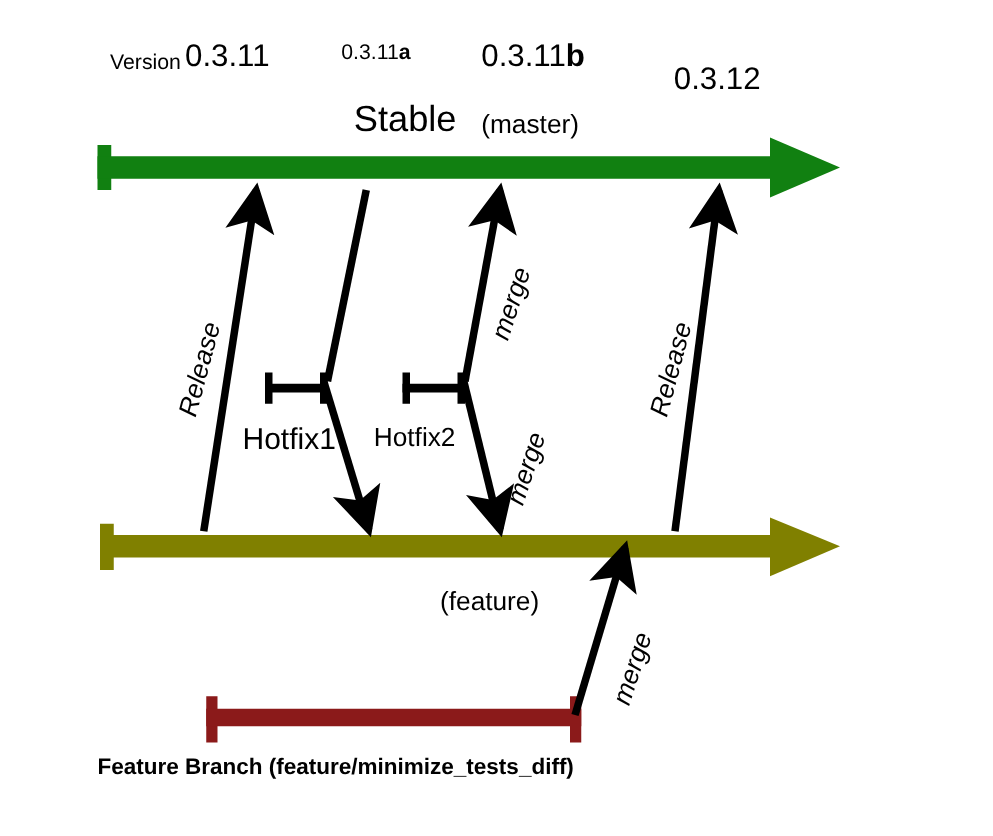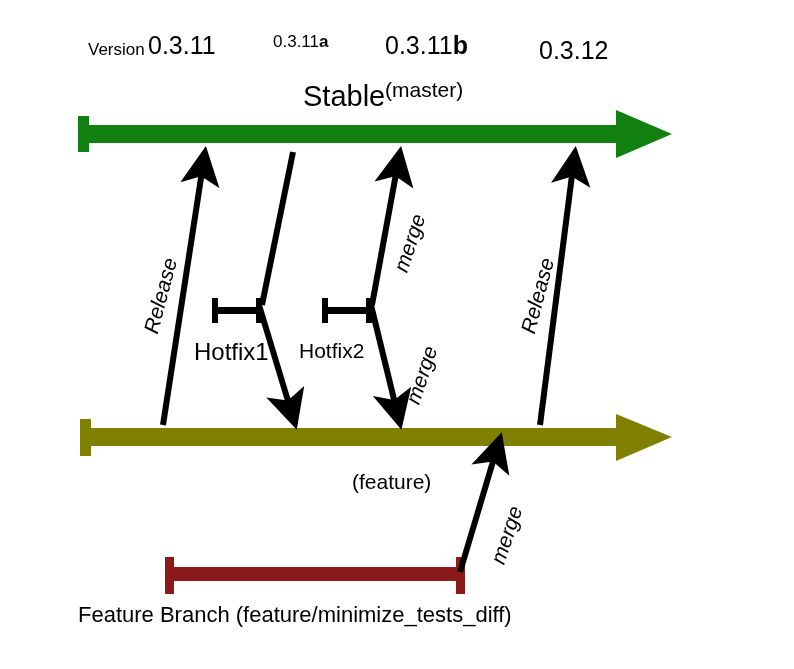--- a/index.html
+++ b/index.html
@@ -36,49 +36,49 @@
     line-height: 1;
   }
   .lbl-version-word {
     font-size: 17px;
     left: 88px;
     top: 41px;
   }
   .lbl-ver-a { font-size: 25px; left: 148px; top: 33px; }
   .lbl-ver-b { font-size: 17px; left: 273px; top: 33px; }
   .lbl-ver-c { font-size: 25px; left: 361px; top: 33px; margin-left: 24px; }
-  .lbl-ver-d { font-size: 25px; left: 539px; top: 38px; }
+  .lbl-ver-d { font-size: 25px; left: 539px; top: 51px; }
   .suffix-bold { font-weight: bold; }
 
   .lbl-stable-main {
     font-size: 29px;
     left: 283px;
     top: 82px;
-    margin-left: 20px;
   }
   .lbl-stable-sub {
     font-size: 21px;
     left: 385px;
-    top: 79px;
+    top: 89px;
     text-align: right;
   }
   .lbl-unstable-main {
     font-size: 29px;
     left: 229px;
     top: 464px;
   }
   .lbl-unstable-sub {
     font-size: 21px;
     left: 352px;
     top: 471px;
   }
   .lbl-feature {
-    font-size: 22px;
+    font-size: 18px;
     left: 78px;
     top: 604px;
+    font-weight: bold;
   }
   .lbl-hotfix1 {
     font-size: 24px;
     left: 194px;
     top: 340px;
   }
   .lbl-hotfix2 {
     font-size: 21px;
     left: 299px;
     top: 340px;

